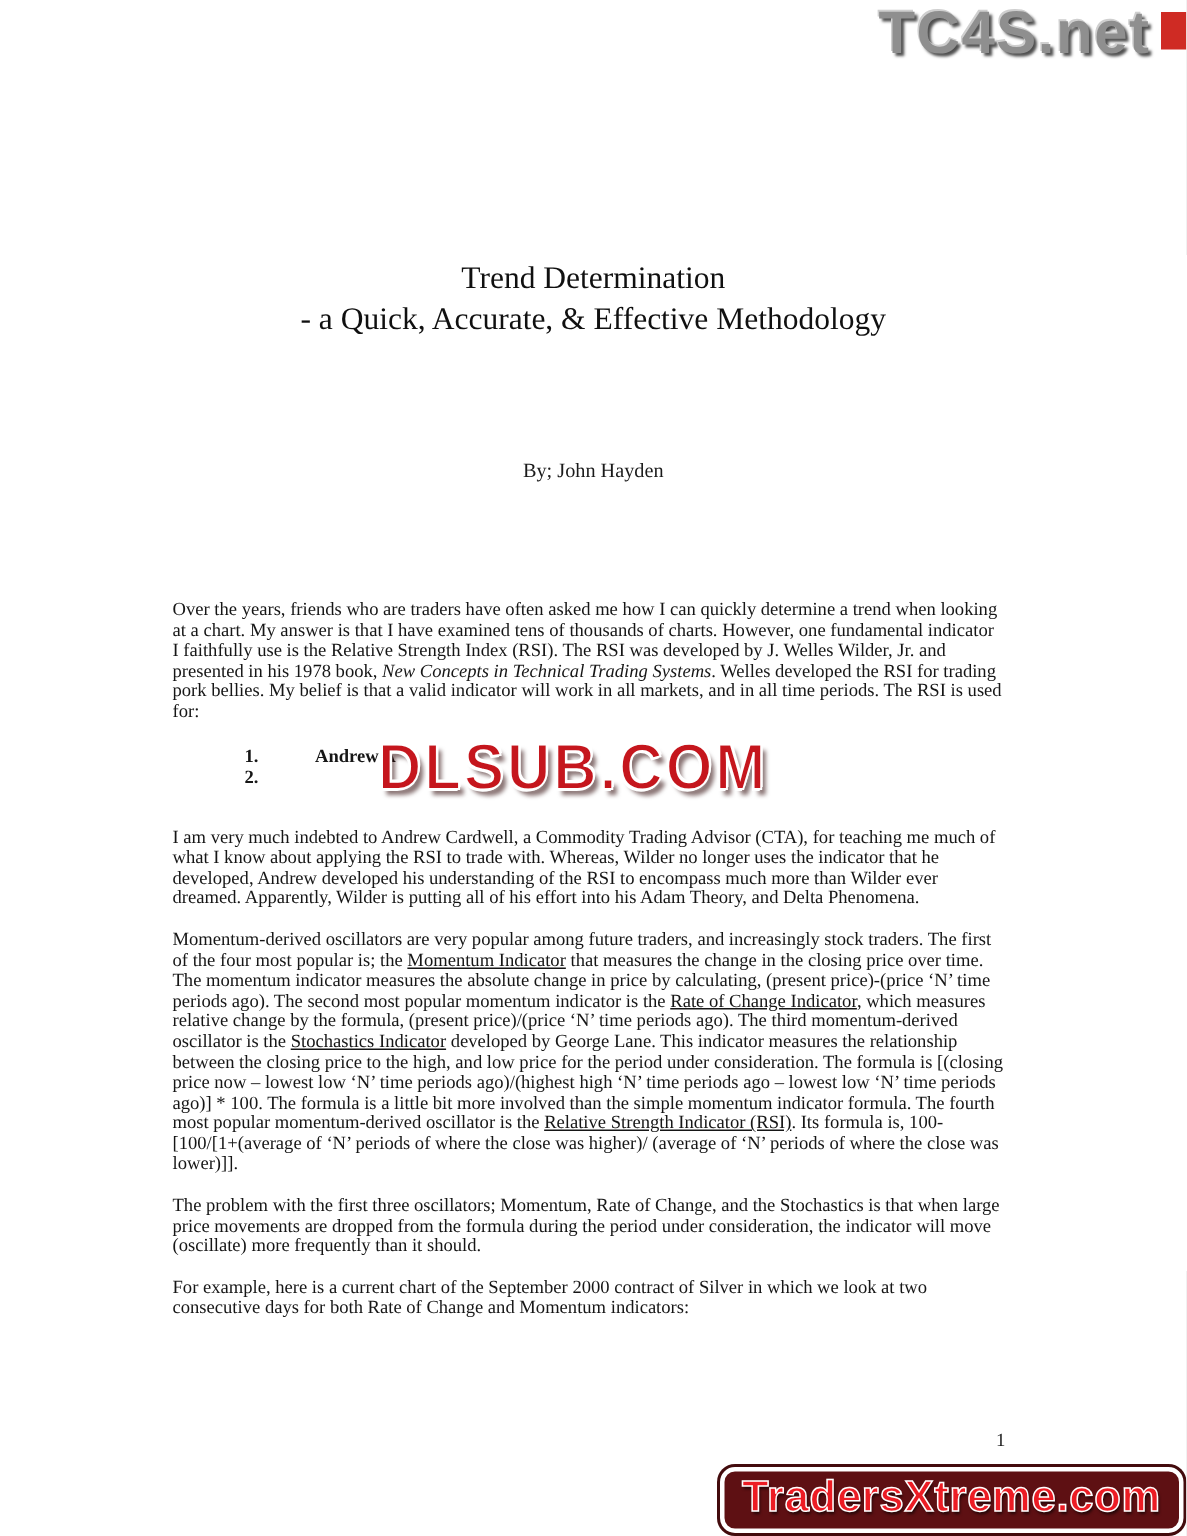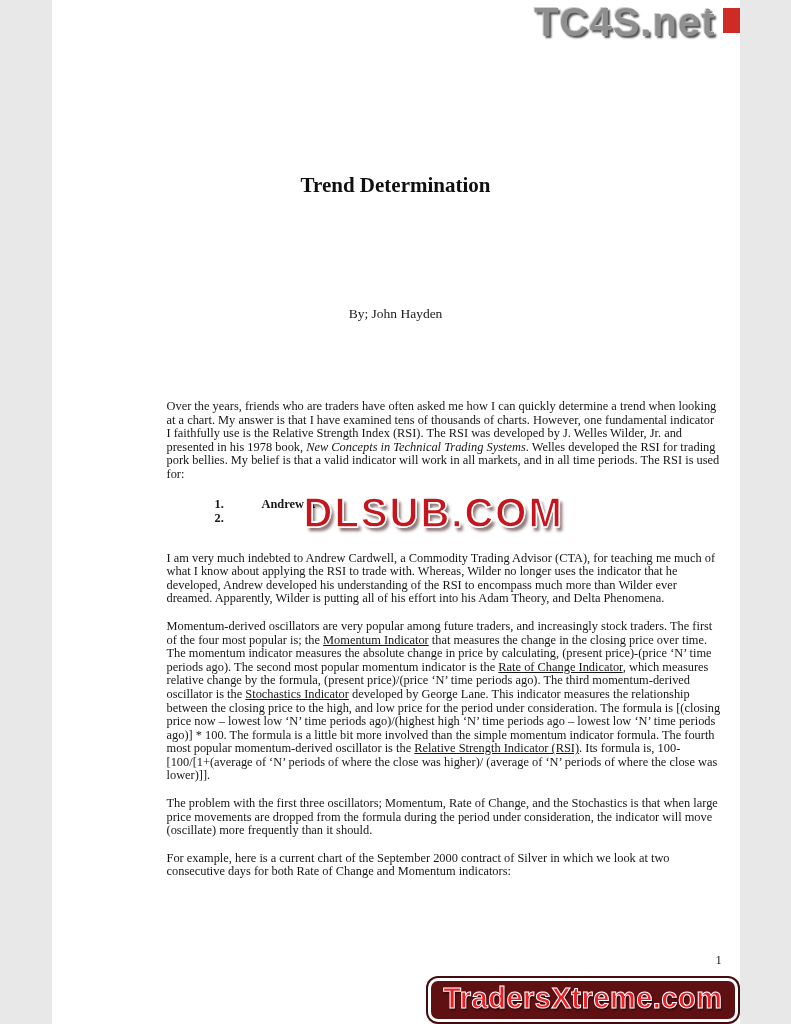--- a/index.html
+++ b/index.html
@@ -1,37 +1,37 @@
 <!DOCTYPE html>
 <html><head>
 <meta charset="utf-8">
 <style>
   html, body { margin:0; padding:0; background:#e8e8e8; }
   .page {
-    position:relative; width:688px; height:1024px; margin:0 auto;
+    position:relative; width:791px; height:1024px; margin:0 auto;
     background:#ffffff; overflow:hidden;
     font-family:"Liberation Serif", serif; color:#1a1a1a;
   }
 
   
   .tc4s {
     position:absolute; top:0px; right:24px;
     font-family:"Liberation Sans", sans-serif; font-weight:bold;
     font-size:40px; letter-spacing:1px; color:#8f8f8f;
     text-shadow:-1px -1px 0 #cfcfcf, 2px 2px 2px #4f4f4f;
   }
   .red-box {
     position:absolute; top:8px; right:0; width:17px; height:25px;
     background:#cf2b24;
   }
 
   
   .title {
     position:absolute; top:172px; left:0; width:100%;
-    text-align:center; font-size:21px; line-height:27px; color:#101010;font-weight:bold;
+    text-align:center; font-size:21px; line-height:27px; color:#101010;
   }
   .byline {
     position:absolute; top:306px; left:0; width:100%;
     text-align:center; font-size:13.5px;
   }
 
   
   .bodytext {
     position:absolute; top:400px; left:115px; width:565px;
     font-size:12.4px; line-height:13.6px; color:#161616;
@@ -77,20 +77,21 @@
 
 <div class="page">
 
   <div class="tc4s">
     <span>TC4S.net</span>
   </div>
   <div class="red-box"></div>
 
   <div class="title">
     <div>Trend Determination</div>
+    <div>- a Quick, Accurate, &amp; Effective Methodology</div>
   </div>
 
   <div class="byline">By; John Hayden</div>
 
   <div class="bodytext">
 
     <p><span>Over the years, friends who are traders have often asked me how I can quickly determine a trend when looking at a chart. My answer is that I have examined tens of thousands of charts. However, one fundamental indicator I faithfully use is the Relative Strength Index (RSI). The RSI was developed by J. Welles Wilder, Jr. and presented in his 1978 book, </span><span class="it">New Concepts in Technical Trading Systems</span><span>. Welles developed the RSI for trading pork bellies. My belief is that a valid indicator will work in all markets, and in all time periods.  The RSI is used for:</span></p>
 
     <div class="list">
       <div class="lrow">

